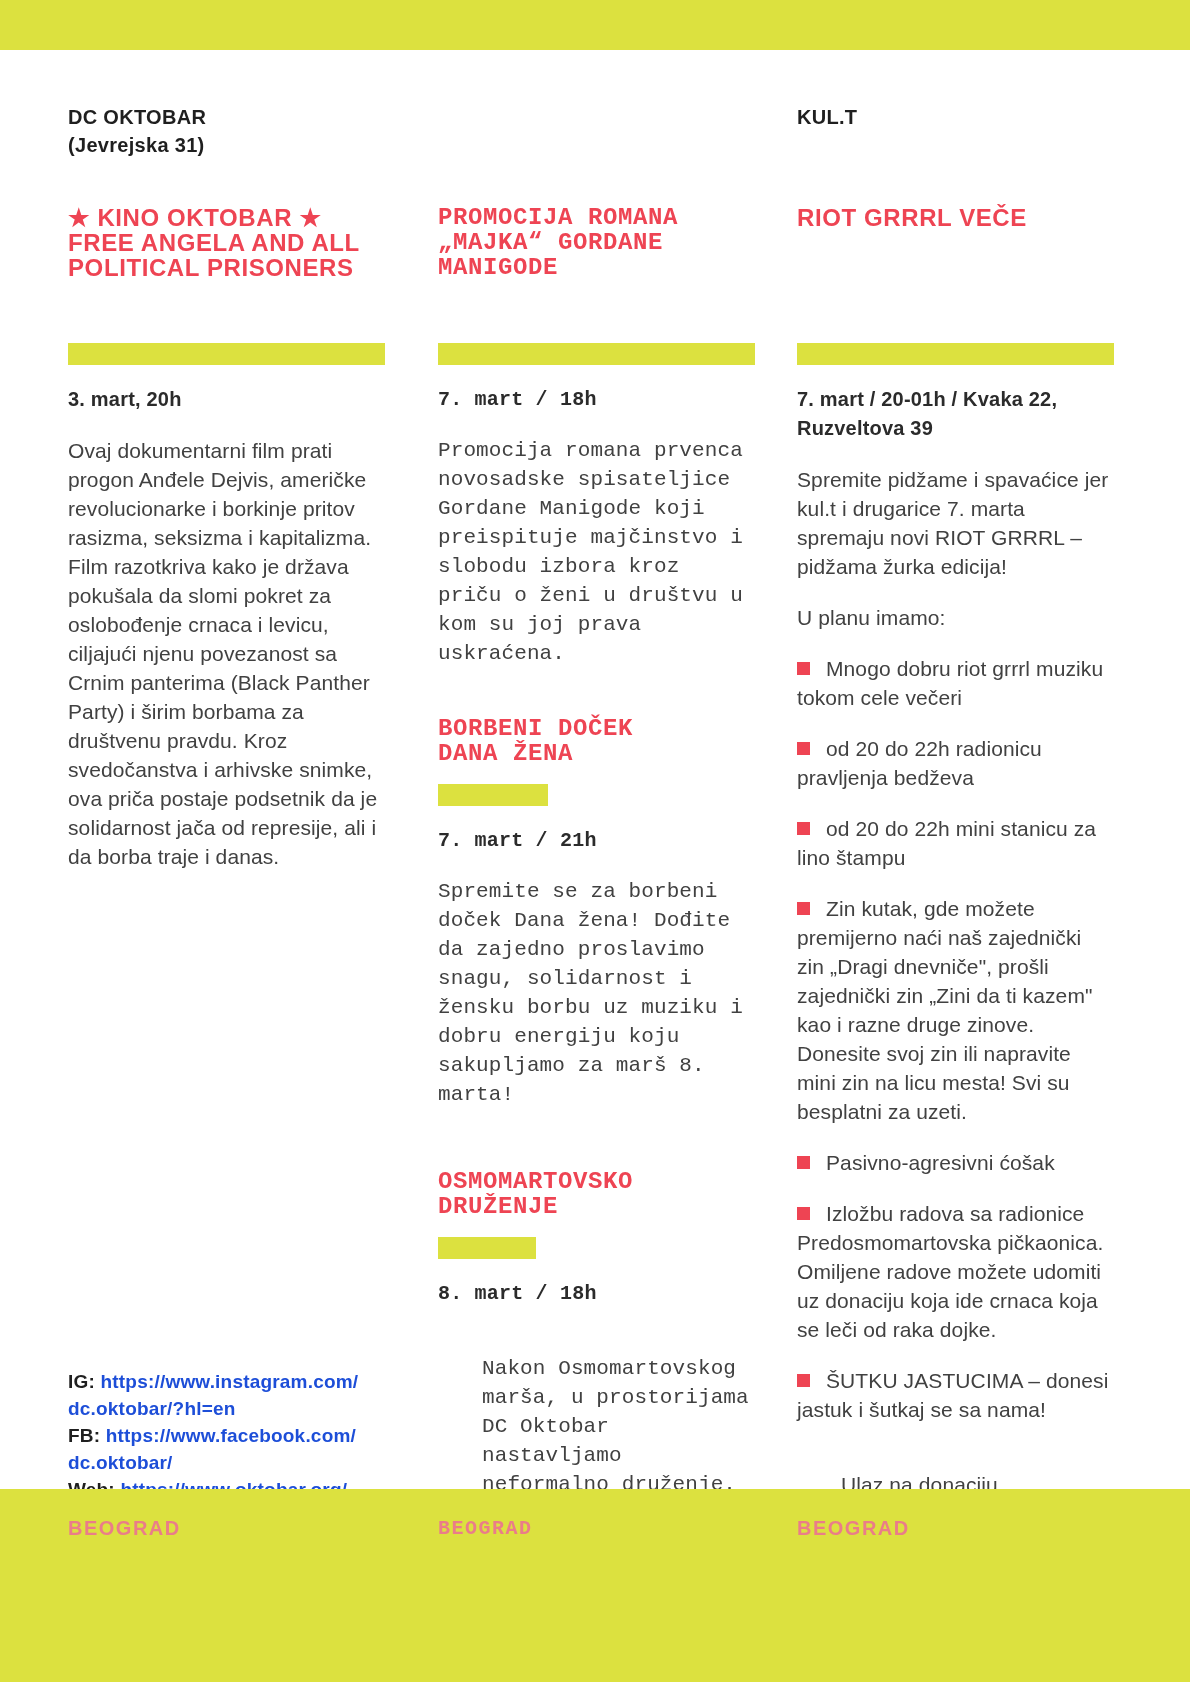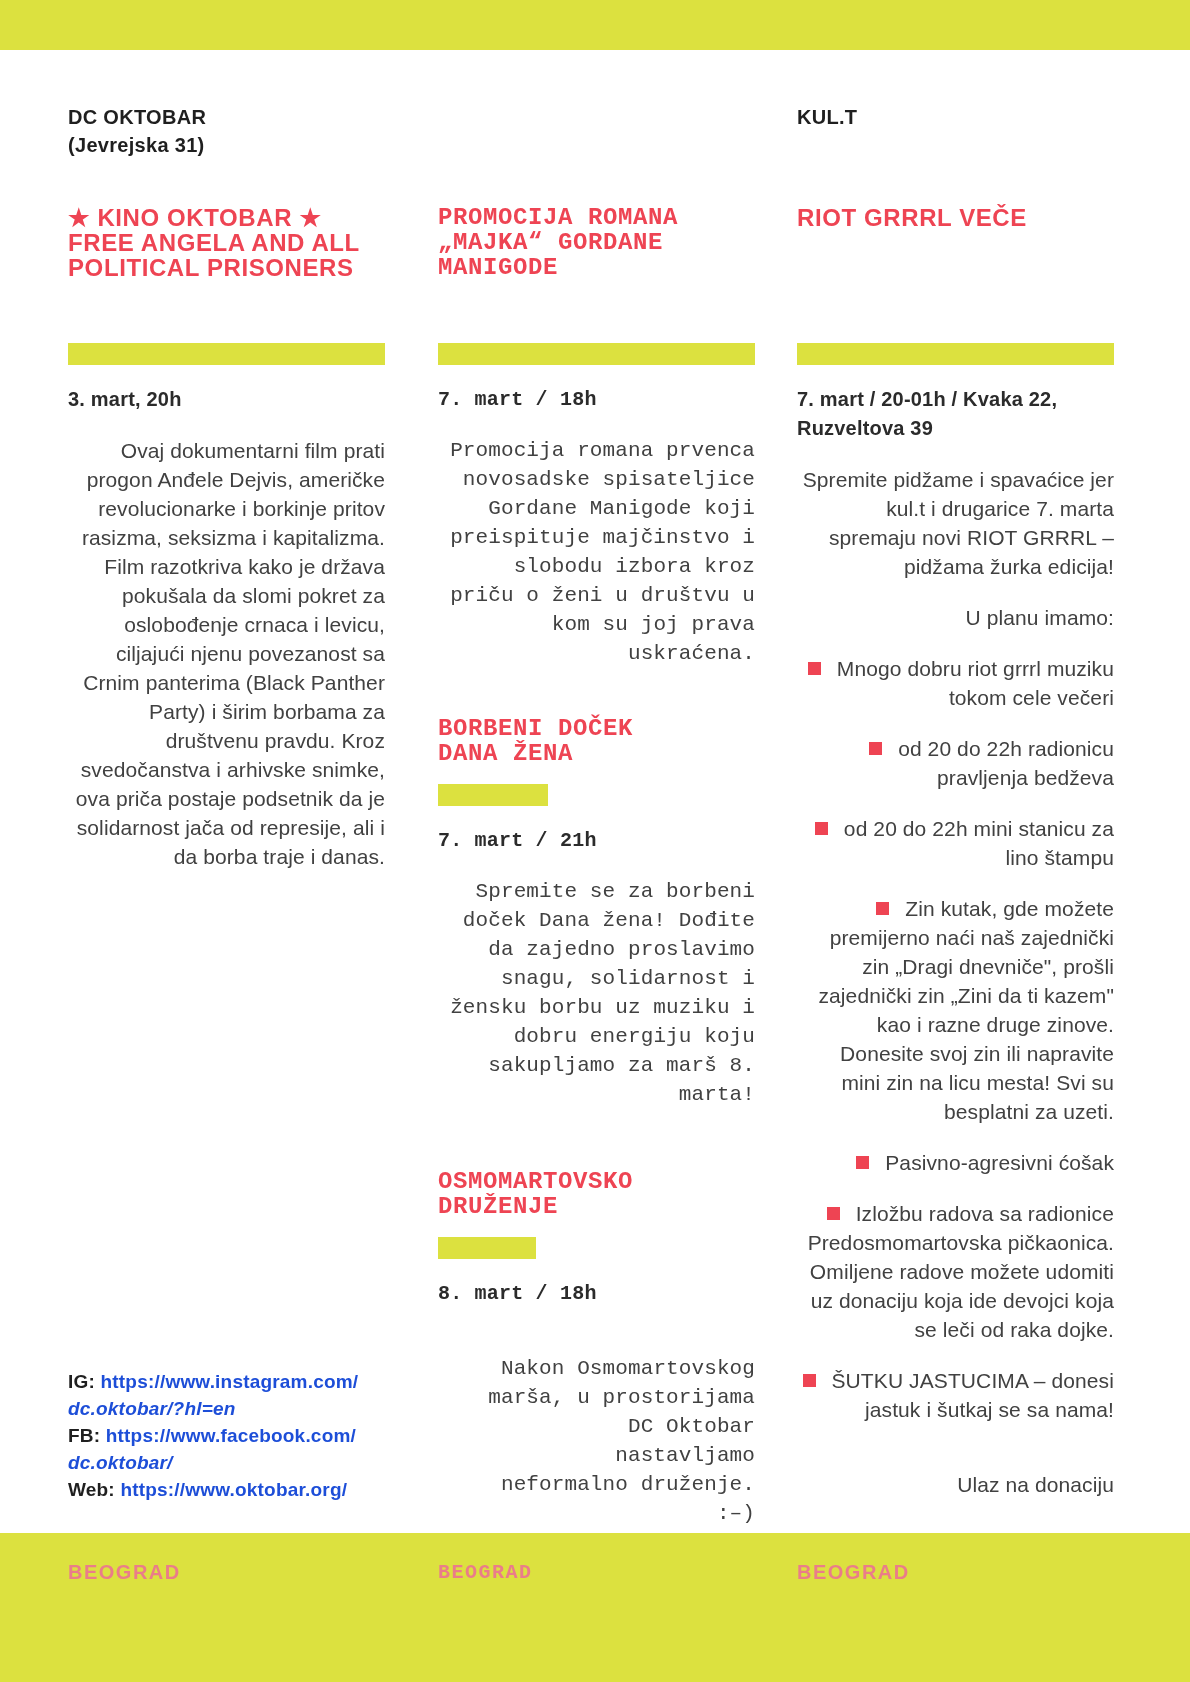--- a/index.html
+++ b/index.html
@@ -70,21 +70,20 @@
     letter-spacing: 0.2px;
   }
   .date .dl { display: block; }
 
   .body {
     margin: 22px 0 0 0;
     font-size: 21px;
     line-height: 29px;
     color: #414141;
     letter-spacing: 0.1px;
-    text-align: right;
   }
   .gap-lg { margin-top: 46px; margin-left: 44px; }
   .mt-e2 { margin-top: 48px; }
   .mt-e3 { margin-top: 60px; }
 
   .bullet .sq {
     display: inline-block;
     width: 13px;
     height: 13px;
     background: #ee4453;
@@ -96,27 +95,27 @@
   .link-line {
     margin: 0;
     font-size: 19px;
     font-weight: bold;
     line-height: 27px;
     letter-spacing: 0.2px;
     overflow-wrap: anywhere;
   }
   .link-label { color: #1f1f1f; }
   .link-url { color: #1d4ed8; text-decoration: none; cursor: pointer; }
-  .link-url .u2 { display: block; font-style: italic; }
+  .link-url .u2 { display: block; }
 
   .footer {
     position: absolute;
     left: 0; bottom: 0;
     width: 100%;
-    height: 149px;
+    height: 193px;
     background: #dce13f;
     display: flex;
     align-items: flex-start;
   }
   .city-label {
     padding-top: 28px;
     font-size: 20px;
     font-weight: bold;
     letter-spacing: 1.5px;
     color: #ea7d89;
@@ -211,21 +210,21 @@
         <span class="dl">Ruzveltova 39</span>
       </p>
       <p class="body">Spremite pidžame i spavaćice jer kul.t i drugarice 7. marta spremaju novi RIOT GRRRL – pidžama žurka edicija!</p>
       <p class="body">U planu imamo:</p>
 
       <p class="body bullet"><span class="sq"></span><span>Mnogo dobru riot grrrl muziku tokom cele večeri</span></p>
       <p class="body bullet"><span class="sq"></span><span>od 20 do 22h radionicu pravljenja bedževa</span></p>
       <p class="body bullet"><span class="sq"></span><span>od 20 do 22h mini stanicu za lino štampu</span></p>
       <p class="body bullet"><span class="sq"></span><span>Zin kutak, gde možete premijerno naći naš zajednički zin „Dragi dnevniče", prošli zajednički zin „Zini da ti kazem" kao i razne druge zinove. Donesite svoj zin ili napravite mini zin na licu mesta! Svi su besplatni za uzeti.</span></p>
       <p class="body bullet"><span class="sq"></span><span>Pasivno-agresivni ćošak</span></p>
-      <p class="body bullet"><span class="sq"></span><span>Izložbu radova sa radionice Predosmomartovska pičkaonica. Omiljene radove možete udomiti uz donaciju koja ide devojci koja se leči od raka dojke.</span></p>
+      <p class="body bullet"><span class="sq"></span><span>Izložbu radova sa radionice Predosmomartovska pičkaonica. Omiljene radove možete udomiti uz donaciju koja ide crnaca koja se leči od raka dojke.</span></p>
       <p class="body bullet"><span class="sq"></span><span>ŠUTKU JASTUCIMA – donesi jastuk i šutkaj se sa nama!</span></p>
 
       <p class="body gap-lg">Ulaz na donaciju</p>
     </section>
 
   </div>
 
   <footer class="footer">
     <div class="col slot1 city-label">BEOGRAD</div>
     <div class="col slot2 city-label">BEOGRAD</div>

